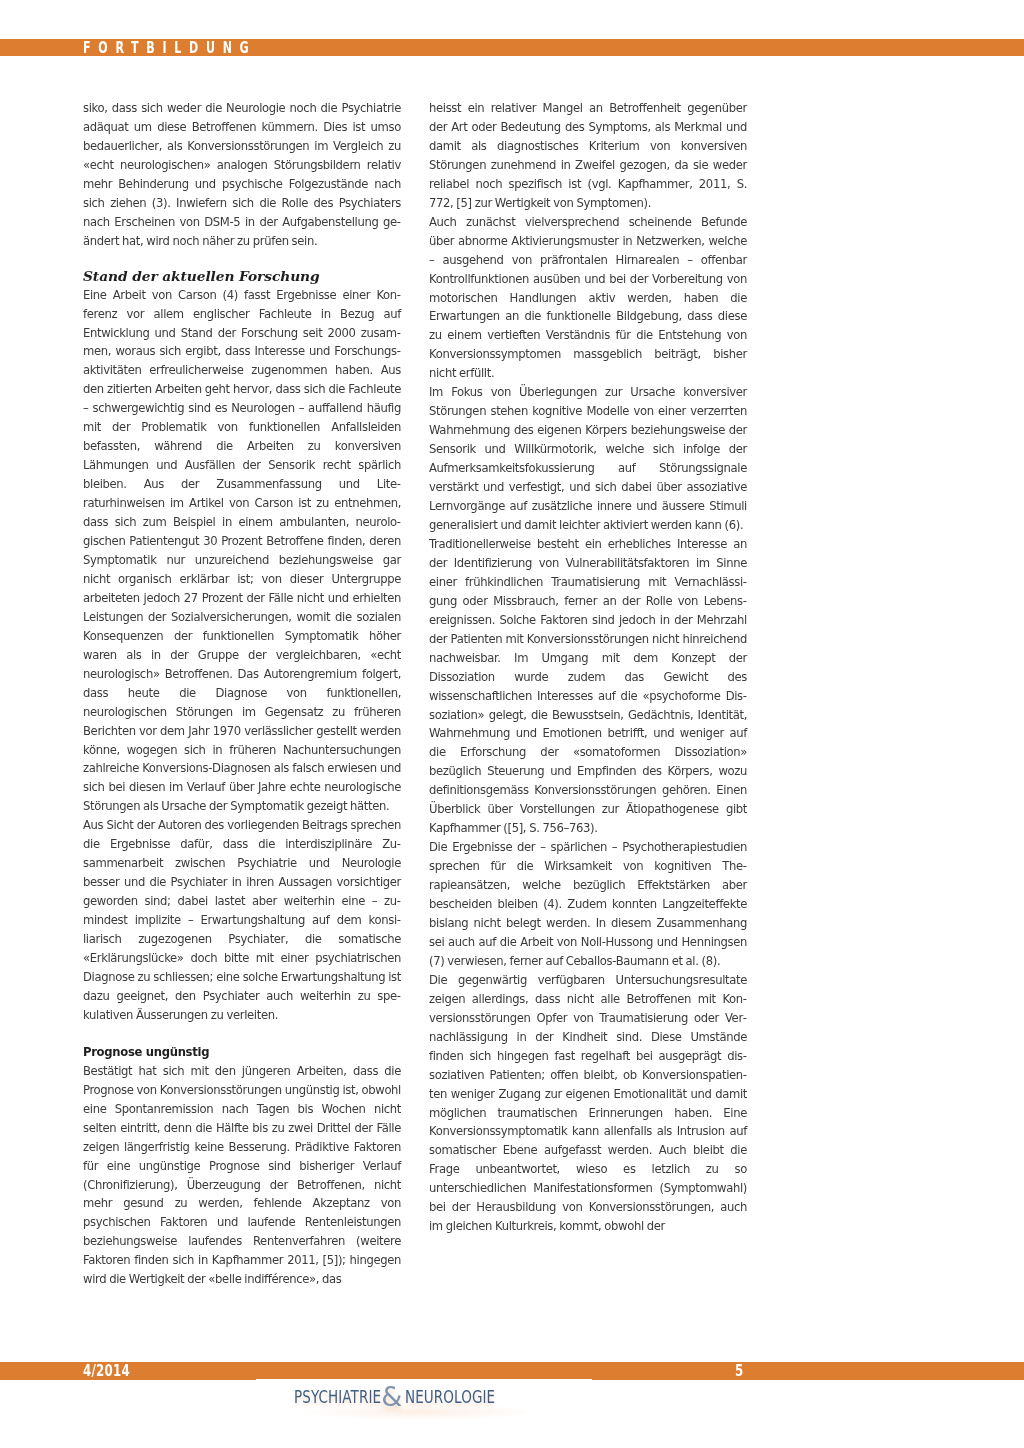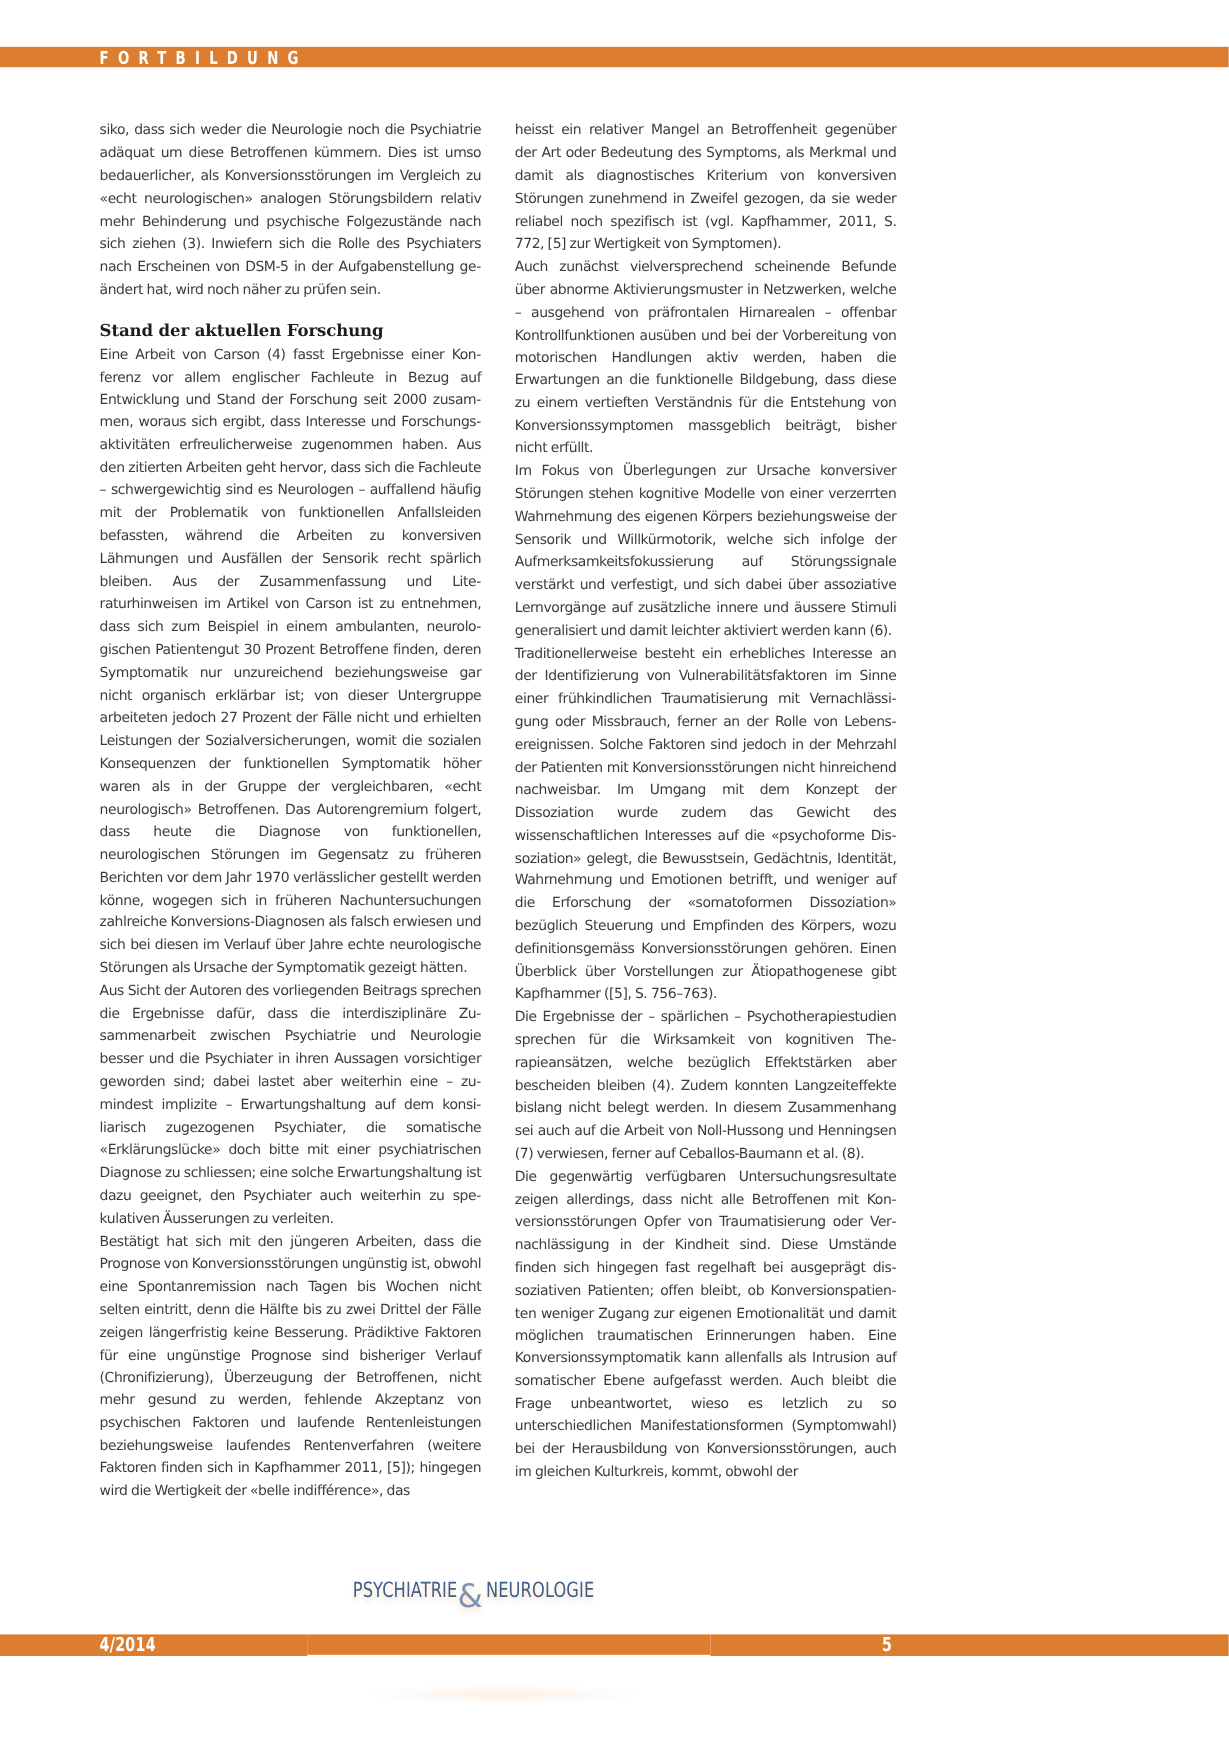--- a/index.html
+++ b/index.html
@@ -49,20 +49,21 @@
   .col-left { left: 83px; }
   .col-right { left: 429px; }
   .column p {
     margin: 0;
     letter-spacing: -0.35px;
     word-spacing: -0.4px;
   }
   .h2-serif {
     font-family: "DejaVu Serif", "Liberation Serif", serif;
     font-weight: bold;
+    font-style: italic;
     font-size: 13.8px;
     color: #1e1e1e;
     margin: 15px 0 0 0;
     line-height: 20px;
     letter-spacing: -0.1px;
   }
   .h3-sans {
     font-family: "DejaVu Sans", "Liberation Sans", sans-serif;
     font-weight: bold;
     font-size: 11.6px;
@@ -116,24 +117,24 @@
     font-weight: bold;
     font-size: 16px;
     color: #ffffff;
     line-height: 22px;
     transform: scaleX(0.82);
     transform-origin: left center;
   }
   .journal-logo {
     position: absolute;
     left: 294px;
-    top: 1316px;
+    top: 1380px;
     height: 34px;
     display: flex;
-    align-items: flex-start;
+    align-items: center;
     white-space: nowrap;
   }
   .logo-word {
     font-family: "DejaVu Sans Condensed", "DejaVu Sans", sans-serif;
     font-size: 17.5px;
     color: #3f5f86;
     letter-spacing: 0.1px;
     transform: scaleX(0.86);
     display: inline-block;
     text-shadow: 0 3px 4px rgba(220,125,48,0.25);
@@ -162,20 +163,21 @@
 <body>
 
 <div class="top-bar"></div>
 <div class="section-label">FORTBILDUNG</div>
 
 <div class="column col-left">
   <p>siko, dass sich weder die Neurologie noch die Psychiatrie adäquat um diese Betroffenen kümmern. Dies ist umso bedauerlicher, als Konversionsstörungen im Vergleich zu «echt neurologischen» analogen Störungsbildern relativ mehr Behinderung und psychische Folgezustände nach sich ziehen (3). Inwiefern sich die Rolle des Psychiaters nach Erscheinen von DSM-5 in der Aufgabenstellung ge­ändert hat, wird noch näher zu prüfen sein.</p>
   <h2 class="h2-serif">Stand der aktuellen Forschung</h2>
   <p>Eine Arbeit von Carson (4) fasst Ergebnisse einer Kon­ferenz vor allem englischer Fachleute in Bezug auf Entwicklung und Stand der Forschung seit 2000 zusam­men, woraus sich ergibt, dass Interesse und Forschungs­aktivitäten erfreulicherweise zugenommen haben. Aus den zitierten Arbeiten geht hervor, dass sich die Fach­leute – schwergewichtig sind es Neurologen – auffal­lend häufig mit der Problematik von funktionellen Anfallsleiden befassten, während die Arbeiten zu kon­versiven Lähmungen und Ausfällen der Sensorik recht spärlich bleiben. Aus der Zusammenfassung und Lite­raturhinweisen im Artikel von Carson ist zu entnehmen, dass sich zum Beispiel in einem ambulanten, neurolo­gischen Patientengut 30 Prozent Betroffene finden, deren Symptomatik nur unzureichend beziehungs­weise gar nicht organisch erklärbar ist; von dieser Un­tergruppe arbeiteten jedoch 27 Prozent der Fälle nicht und erhielten Leistungen der Sozialversicherungen, womit die sozialen Konsequenzen der funktionellen Symptomatik höher waren als in der Gruppe der ver­gleichbaren, «echt neurologisch» Betroffenen. Das Autorengremium folgert, dass heute die Diagnose von funktionellen, neurologischen Störungen im Gegensatz zu früheren Berichten vor dem Jahr 1970 verlässlicher gestellt werden könne, wogegen sich in früheren Nach­untersuchungen zahlreiche Konversions-Diagnosen als falsch erwiesen und sich bei diesen im Verlauf über Jahre echte neurologische Störungen als Ursache der Symptomatik gezeigt hätten.</p>
   <p>Aus Sicht der Autoren des vorliegenden Beitrags spre­chen die Ergebnisse dafür, dass die interdisziplinäre Zu­sammenarbeit zwischen Psychiatrie und Neurologie besser und die Psychiater in ihren Aussagen vorsichtiger geworden sind; dabei lastet aber weiterhin eine – zu­mindest implizite – Erwartungshaltung auf dem konsi­liarisch zugezogenen Psychiater, die somatische «Erklärungslücke» doch bitte mit einer psychiatrischen Diagnose zu schliessen; eine solche Erwartungshaltung ist dazu geeignet, den Psychiater auch weiterhin zu spe­kulativen Äusserungen zu verleiten.</p>
+  <h3 class="h3-sans">Prognose ungünstig</h3>
   <p>Bestätigt hat sich mit den jüngeren Arbeiten, dass die Prognose von Konversionsstörungen ungünstig ist, ob­wohl eine Spontanremission nach Tagen bis Wochen nicht selten eintritt, denn die Hälfte bis zu zwei Drittel der Fälle zeigen längerfristig keine Besserung. Prädiktive Faktoren für eine ungünstige Prognose sind bisheriger Verlauf (Chronifizierung), Überzeugung der Betroffenen, nicht mehr gesund zu werden, fehlende Akzeptanz von psychischen Faktoren und laufende Rentenleistungen beziehungsweise laufendes Rentenverfahren (weitere Faktoren finden sich in Kapfhammer 2011, [5]); hinge­gen wird die Wertigkeit der «belle indifférence», das</p>
 </div>
 
 <div class="column col-right">
   <p>heisst ein relativer Mangel an Betroffenheit gegenüber der Art oder Bedeutung des Symptoms, als Merkmal und damit als diagnostisches Kriterium von konversiven Störungen zunehmend in Zweifel gezogen, da sie weder reliabel noch spezifisch ist (vgl. Kapfhammer, 2011, S. 772, [5] zur Wertigkeit von Symptomen).</p>
   <p>Auch zunächst vielversprechend scheinende Befunde über abnorme Aktivierungsmuster in Netzwerken, wel­che – ausgehend von präfrontalen Hirnarealen – offen­bar Kontrollfunktionen ausüben und bei der Vorbe­reitung von motorischen Handlungen aktiv werden, haben die Erwartungen an die funktionelle Bildgebung, dass diese zu einem vertieften Verständnis für die Ent­stehung von Konversionssymptomen massgeblich bei­trägt, bisher nicht erfüllt.</p>
   <p>Im Fokus von Überlegungen zur Ursache konversiver Störungen stehen kognitive Modelle von einer verzerr­ten Wahrnehmung des eigenen Körpers beziehungs­weise der Sensorik und Willkürmotorik, welche sich infolge der Aufmerksamkeitsfokussierung auf Störungs­signale verstärkt und verfestigt, und sich dabei über assoziative Lernvorgänge auf zusätzliche innere und äussere Stimuli generalisiert und damit leichter aktiviert werden kann (6).</p>
   <p>Traditionellerweise besteht ein erhebliches Interesse an der Identifizierung von Vulnerabilitätsfaktoren im Sinne einer frühkindlichen Traumatisierung mit Vernachlässi­gung oder Missbrauch, ferner an der Rolle von Lebens­ereignissen. Solche Faktoren sind jedoch in der Mehrzahl der Patienten mit Konversionsstörungen nicht hinreichend nachweisbar. Im Umgang mit dem Kon­zept der Dissoziation wurde zudem das Gewicht des wissenschaftlichen Interesses auf die «psychoforme Dis­soziation» gelegt, die Bewusstsein, Gedächtnis, Identität, Wahrnehmung und Emotionen betrifft, und weniger auf die Erforschung der «somatoformen Dissoziation» bezüglich Steuerung und Empfinden des Körpers, wozu definitionsgemäss Konversionsstörungen gehören. Einen Überblick über Vorstellungen zur Ätiopathoge­nese gibt Kapfhammer ([5], S. 756–763).</p>
   <p>Die Ergebnisse der – spärlichen – Psychotherapiestu­dien sprechen für die Wirksamkeit von kognitiven The­rapieansätzen, welche bezüglich Effektstärken aber bescheiden bleiben (4). Zudem konnten Langzeiteffekte bislang nicht belegt werden. In diesem Zusammen­hang sei auch auf die Arbeit von Noll-Hussong und Henningsen (7) verwiesen, ferner auf Ceballos-Bau­mann et al. (8).</p>
   <p>Die gegenwärtig verfügbaren Untersuchungsresultate zeigen allerdings, dass nicht alle Betroffenen mit Kon­versionsstörungen Opfer von Traumatisierung oder Ver­nachlässigung in der Kindheit sind. Diese Umstände finden sich hingegen fast regelhaft bei ausgeprägt dis­soziativen Patienten; offen bleibt, ob Konversionspatien­ten weniger Zugang zur eigenen Emotionalität und damit möglichen traumatischen Erinnerungen haben. Eine Konversionssymptomatik kann allenfalls als Intru­sion auf somatischer Ebene aufgefasst werden. Auch bleibt die Frage unbeantwortet, wieso es letzlich zu so unterschiedlichen Manifestationsformen (Symptom­wahl) bei der Herausbildung von Konversionsstörun­gen, auch im gleichen Kulturkreis, kommt, obwohl der</p>

